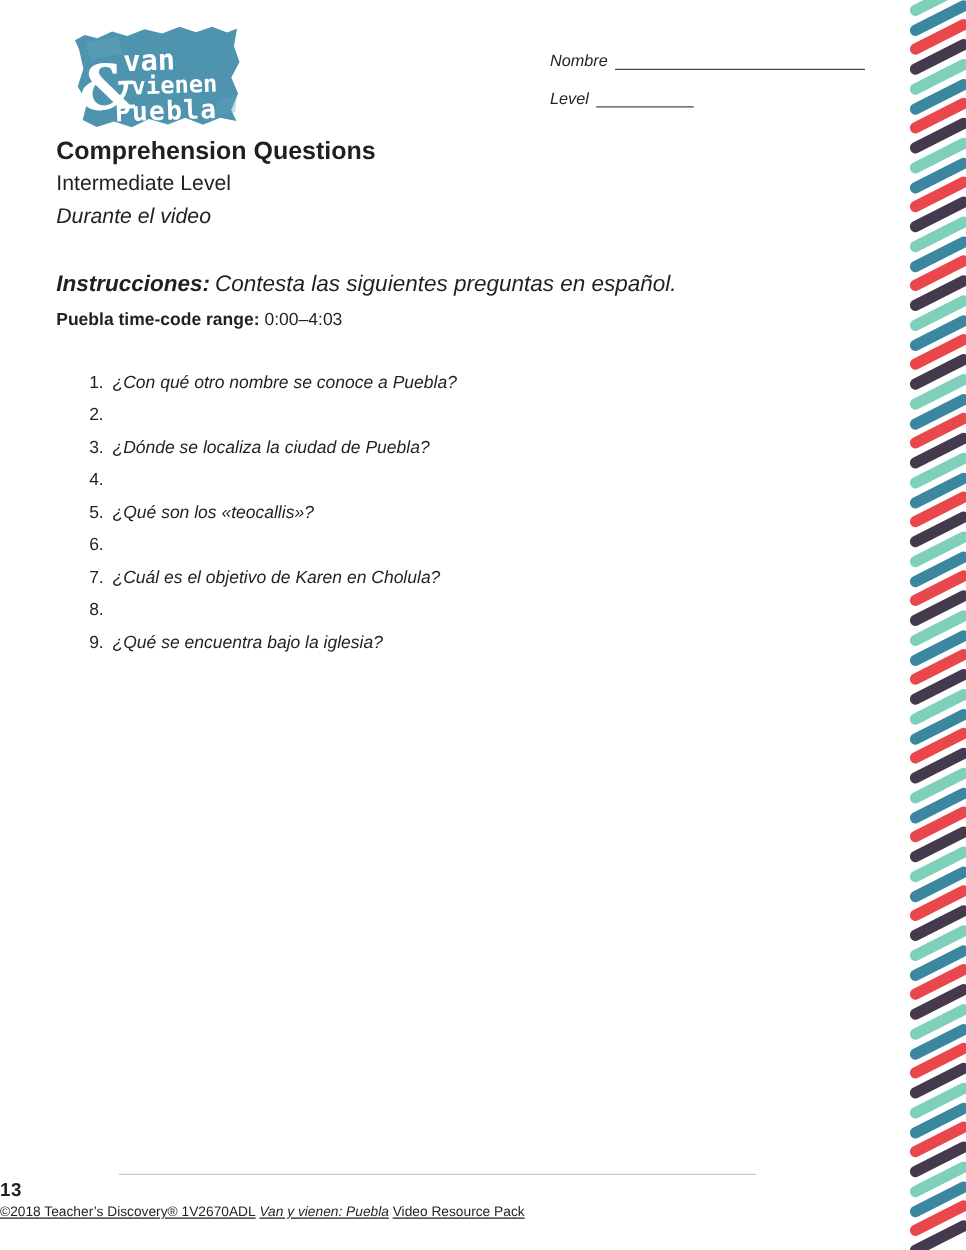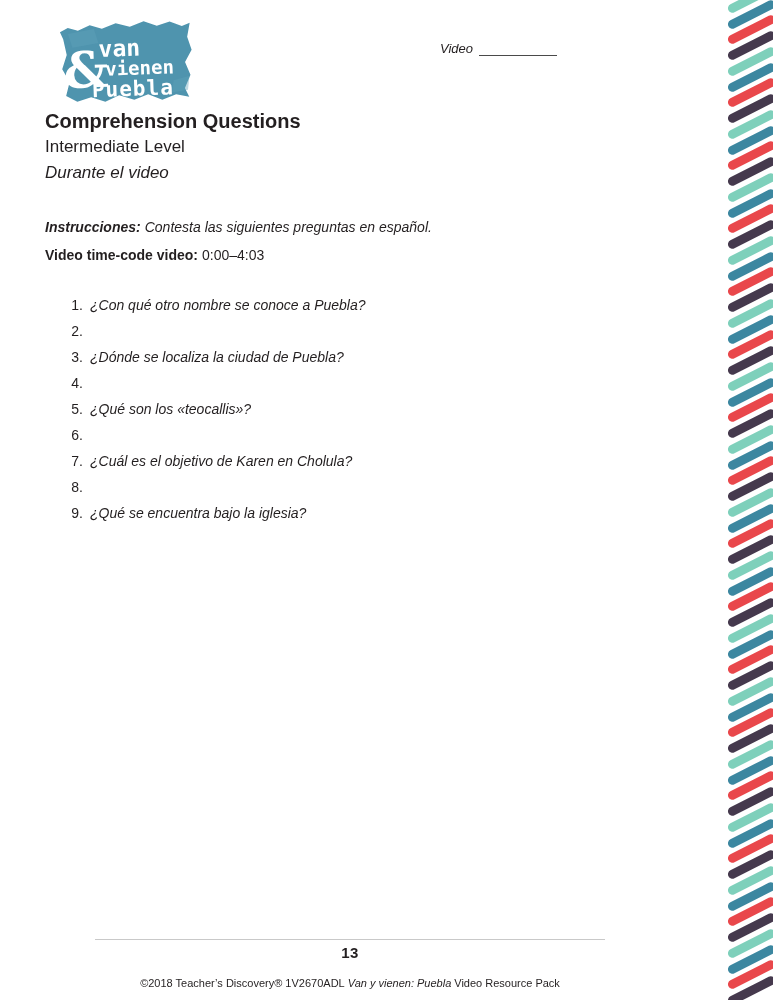--- a/index.html
+++ b/index.html
@@ -26,34 +26,34 @@
   .field-row{display:flex;align-items:flex-end;margin-bottom:12px;height:18px;}
   .field-label{margin-right:6px;white-space:nowrap;}
   .blank{display:inline-block;border-bottom:1px solid #4a4a4a;height:15px;}
   .blank.long{width:200px;}
   .blank.short{width:78px;}
   
   .content{position:absolute;left:45px;top:108px;width:640px;}
   .title{font-size:20px;font-weight:bold;line-height:26px;margin:0;}
   .subtitle{font-size:17px;line-height:26px;}
   .section{font-size:17px;line-height:26px;font-style:italic;}
-  .instructions{margin-top:32px;font-size:14px;line-height:19px;font-style:italic;}
+  .instructions{margin-top:32px;font-size:18px;line-height:19px;font-style:italic;}
   .instructions .lbl{font-weight:bold;margin-right:4px;}
   .timecode{margin-top:9px;font-size:14px;line-height:19px;}
   .timecode .lbl{font-weight:bold;margin-right:4px;}
   
   .questions{margin-top:31px;}
   .q-row{display:flex;margin-left:22px;height:26px;align-items:flex-start;font-size:14px;line-height:19px;}
   .q-num{display:inline-block;width:16px;text-align:right;flex:0 0 auto;}
   .q-text{font-style:italic;margin-left:7px;}
   
-  .footer{position:absolute;left:0;top:939px;width:700px;text-align:center;}
+  .footer{position:absolute;left:0;top:939px;width:700px;}
   .rule{width:510px;margin:0 auto;border:none;border-top:1px solid #c9c9c9;height:0;}
   .pagenum{font-size:15px;font-weight:bold;margin-top:4px;letter-spacing:.5px;}
-  .copyright{font-size:11px;margin-top:16px;}
+  .copyright{font-size:11px;margin-top:3px;text-decoration:underline;}
   .copyright .ital{font-style:italic;margin:0 3px;}
 </style>
 </head>
 <body>
 
 <div class="page">
 
   <div class="stripes" id="stripes">
       <div class="stripe" style="top: 3.75px; background: rgb(126, 208, 187);"></div>
       <div class="stripe" style="top: 19.5px; background: rgb(60, 135, 160);"></div>
@@ -128,36 +128,40 @@
       <path d="M118,62 L134,58 132,72 116,74 Z" fill="#5fa2ba" opacity="0.4"></path>
       <text x="8" y="66" font-size="50" fill="#ffffff" font-family="DejaVu Serif, serif" font-weight="bold">&amp;</text>
       <text x="44" y="36" font-size="23" fill="#ffffff" font-family="DejaVu Sans Mono, monospace" font-weight="bold">van</text>
       <text x="50" y="55" font-size="19" fill="#ffffff" font-family="DejaVu Sans Mono, monospace" font-weight="bold">vienen</text>
       <text x="36" y="76" font-size="21" fill="#ffffff" font-family="DejaVu Sans Mono, monospace" font-weight="bold" letter-spacing="1">Puebla</text>
     </svg>
   </div>
 
   <div class="name-fields">
     <div class="field-row">
-      <span class="field-label">Video</span>
+      <span class="field-label">Nombre</span>
+      <span class="blank long"></span>
+    </div>
+    <div class="field-row">
+      <span class="field-label">Level</span>
       <span class="blank short"></span>
     </div>
   </div>
 
   <div class="content">
     <h1 class="title">Comprehension Questions</h1>
     <div class="subtitle">Intermediate Level</div>
     <div class="section">Durante el video</div>
 
     <div class="instructions">
       <span class="lbl">Instrucciones:</span><span>Contesta las siguientes preguntas en español.</span>
     </div>
 
     <div class="timecode">
-      <span class="lbl">Video time-code video:</span><span>0:00–4:03</span>
+      <span class="lbl">Puebla time-code range:</span><span>0:00–4:03</span>
     </div>
 
     <div class="questions" id="questions">
         <div class="q-row">
           <span class="q-num">1.</span>
           <span class="q-text">¿Con qué otro nombre se conoce a Puebla?</span>
         </div>
         <div class="q-row">
           <span class="q-num">2.</span>
         </div>

